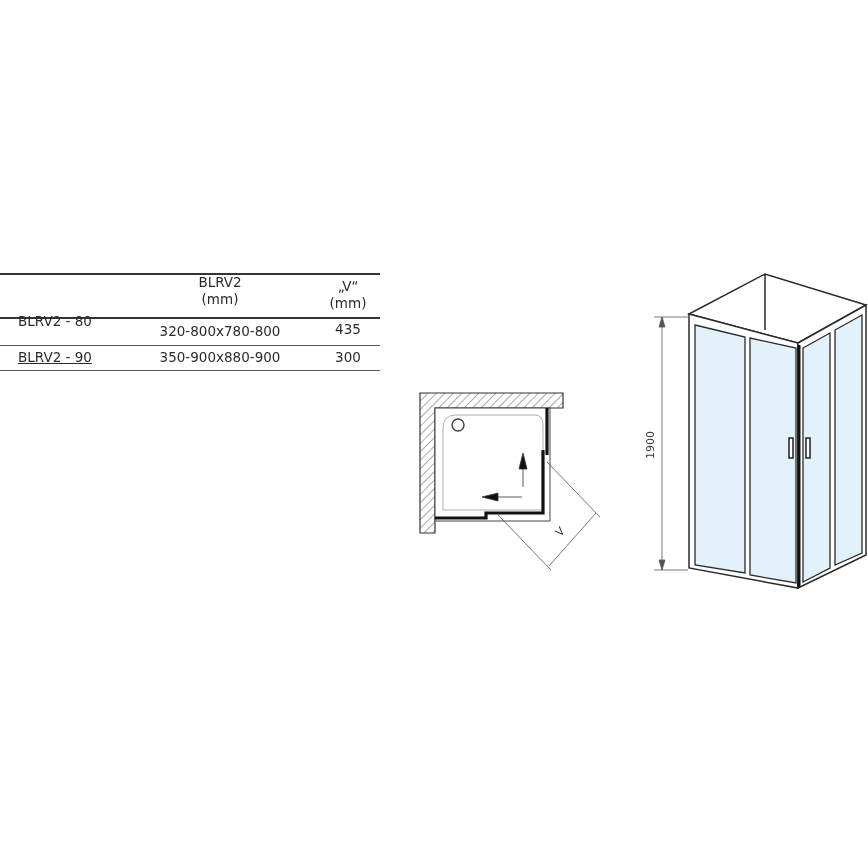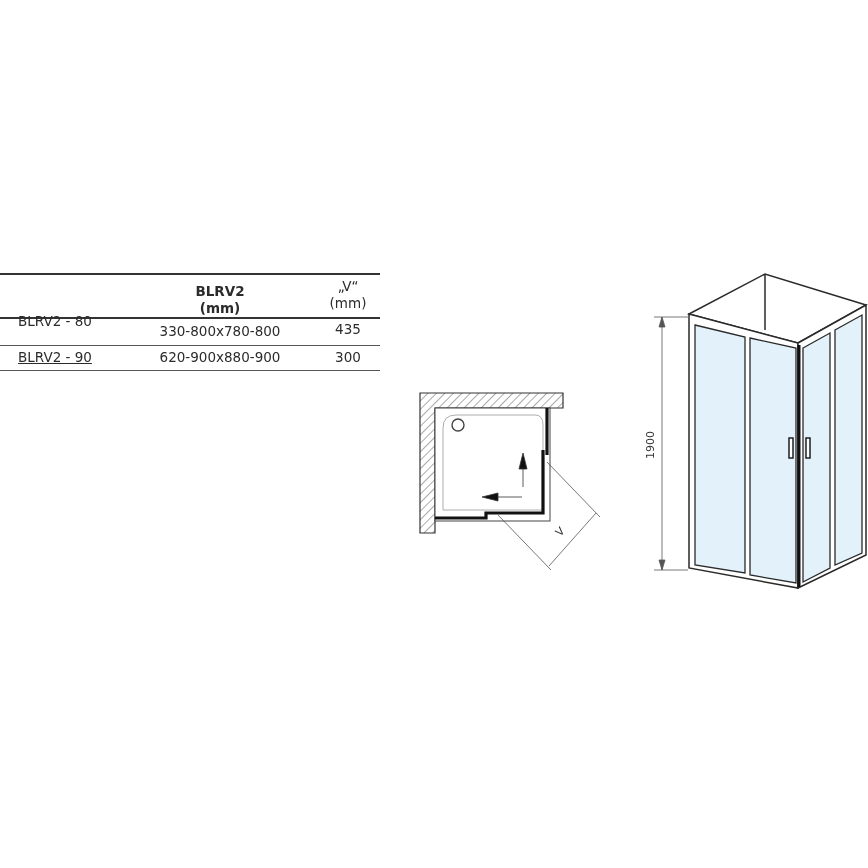--- a/index.html
+++ b/index.html
@@ -11,39 +11,39 @@
   .center { text-align: center; }
   .plan-svg { position: absolute; left: 410px; top: 385px; }
   .iso-svg { position: absolute; left: 640px; top: 265px; }
 </style>
 </head>
 <body>
 
 <div class="spec-table">
   <div class="rule-thick" style="top:0;"></div>
 
-  <div class="cell center" style="left:145px; width:150px; top:10px;font-weight:bold;">
+  <div class="cell center" style="left:145px; width:150px; top:1px;">
     <div>BLRV2</div>
     <div>(mm)</div>
   </div>
   <div class="cell center" style="left:318px; width:60px; top:5px;">
     <div>„V“</div>
     <div>(mm)</div>
   </div>
 
   <div class="rule-thick" style="top:44px;"></div>
 
   <div class="cell" style="left:18px; top:40px;">BLRV2 - 80</div>
-  <div class="cell center" style="left:145px; width:150px; top:50px;">330-800x780-800</div>
+  <div class="cell center" style="left:145px; width:150px; top:50px;">320-800x780-800</div>
   <div class="cell center" style="left:318px; width:60px; top:48px;">435</div>
 
   <div class="rule-thin" style="top:72px;"></div>
 
   <div class="cell" style="left:18px; top:76px;text-decoration:underline;">BLRV2 - 90</div>
-  <div class="cell center" style="left:145px; width:150px; top:76px;">620-900x880-900</div>
+  <div class="cell center" style="left:145px; width:150px; top:76px;">350-900x880-900</div>
   <div class="cell center" style="left:318px; width:60px; top:76px;">300</div>
 
   <div class="rule-thin" style="top:97px;"></div>
 </div>
 
 <svg class="plan-svg" width="200" height="190" viewBox="0 0 200 190">
   <defs>
     <pattern id="hatch" width="6" height="6" patternUnits="userSpaceOnUse" patternTransform="rotate(45)">
       <line x1="0" y1="0" x2="0" y2="6" stroke="#555" stroke-width="1"></line>
     </pattern>

